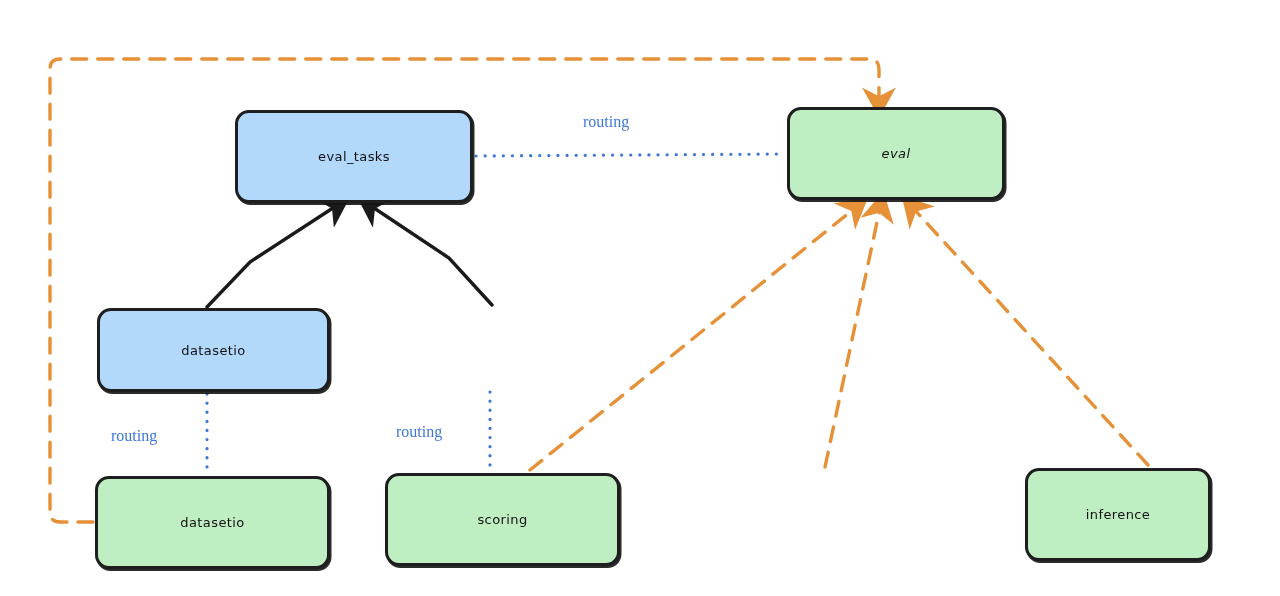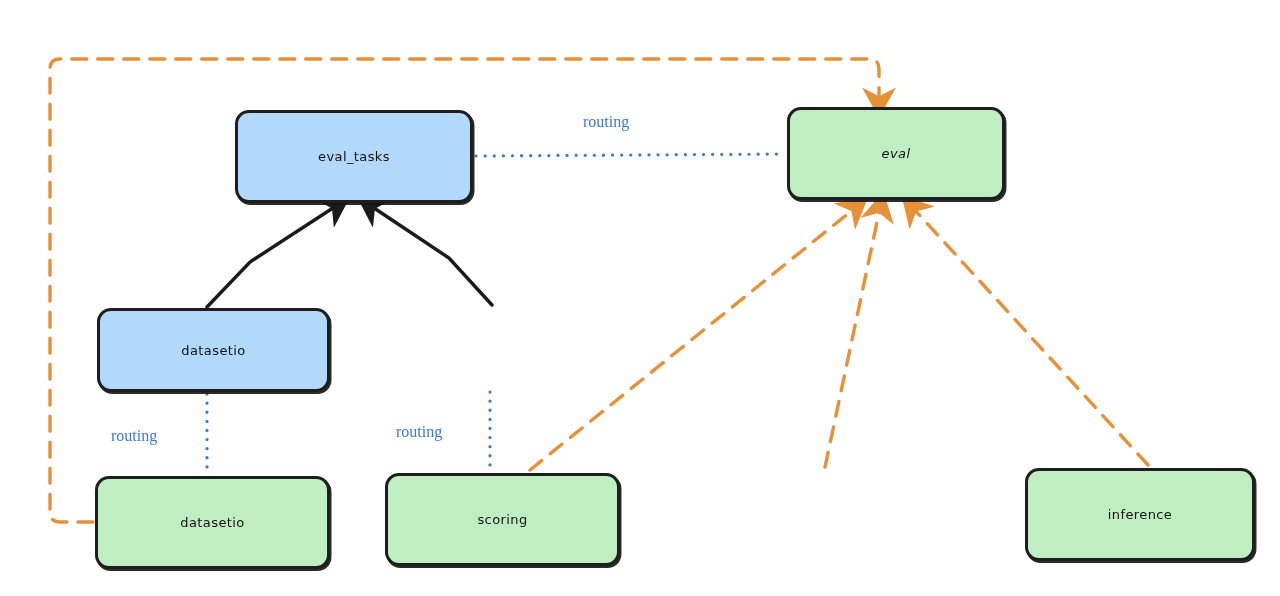--- a/index.html
+++ b/index.html
@@ -103,21 +103,21 @@
 
   <div class="node node-green" style="left:95px; top:476px; width:235px; height:93px;">
     <span class="node-label">datasetio</span>
   </div>
 
   <div class="node node-green" style="left:385px; top:473px; width:235px; height:93px;justify-content:center;">
     <span class="node-label">scoring</span>
   </div>
 
 
-  <div class="node node-green" style="left:1025px; top:468px; width:230px; height:93px;">
+  <div class="node node-green" style="left:1025px; top:468px; width:186px; height:93px;">
     <span class="node-label">inference</span>
   </div>
 
   <span class="edge-label" style="left:583px; top:113px;">routing</span>
   <span class="edge-label" style="left:111px; top:427px;">routing</span>
   <span class="edge-label" style="left:396px; top:423px;">routing</span>
 
 </div>
 
 </body></html>

